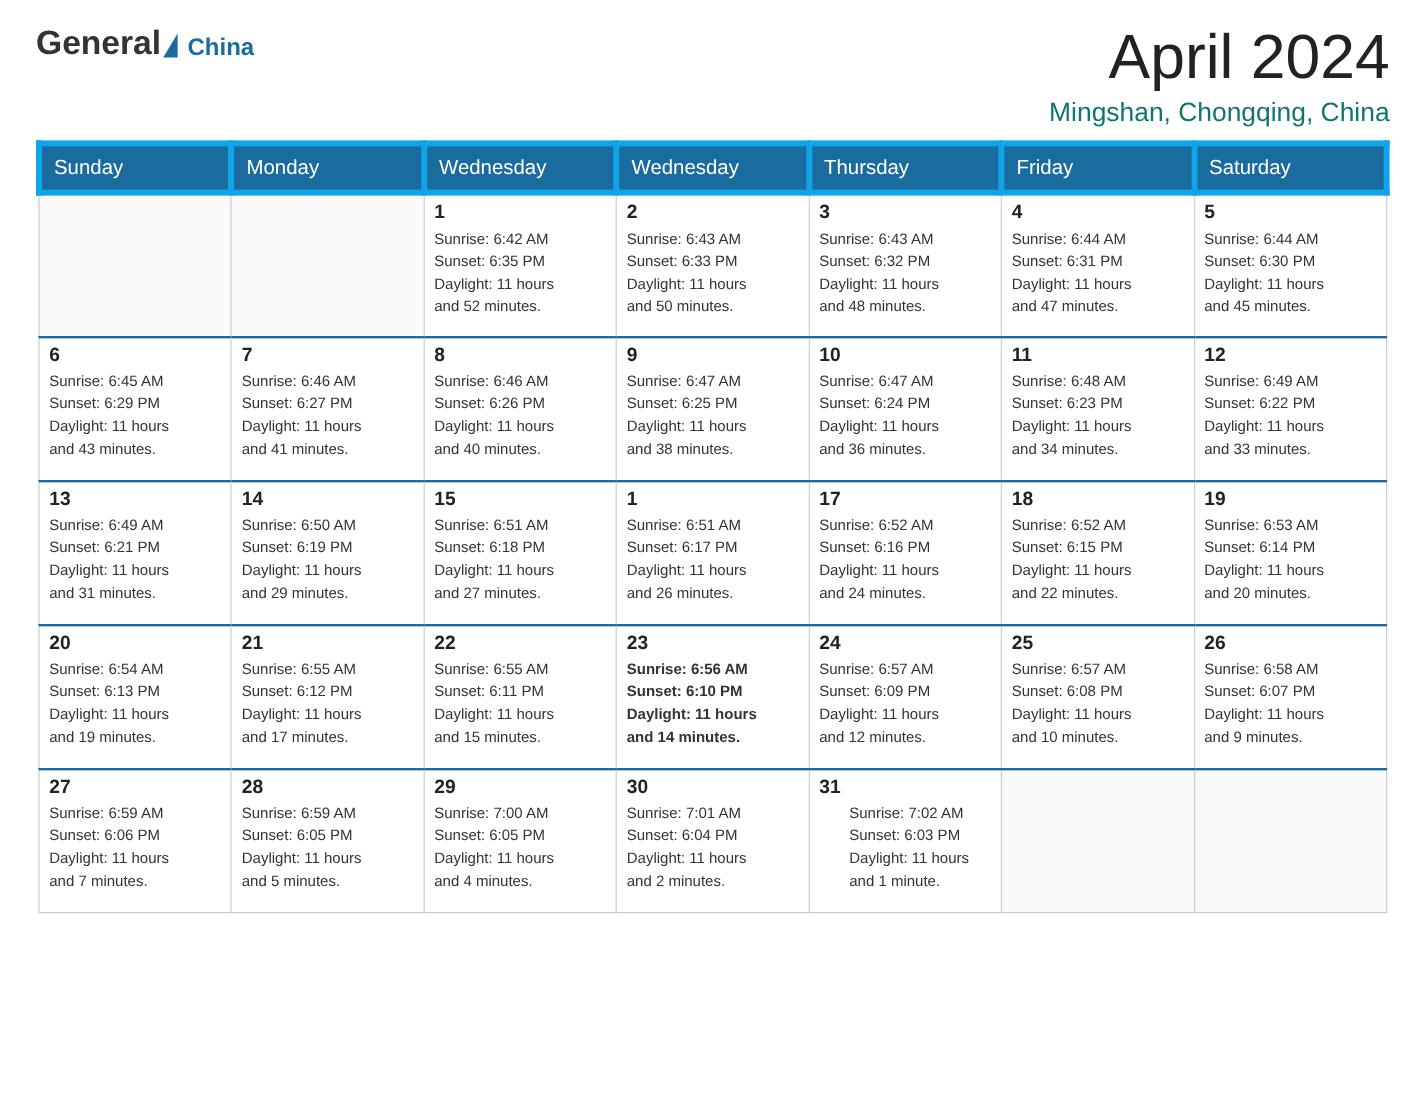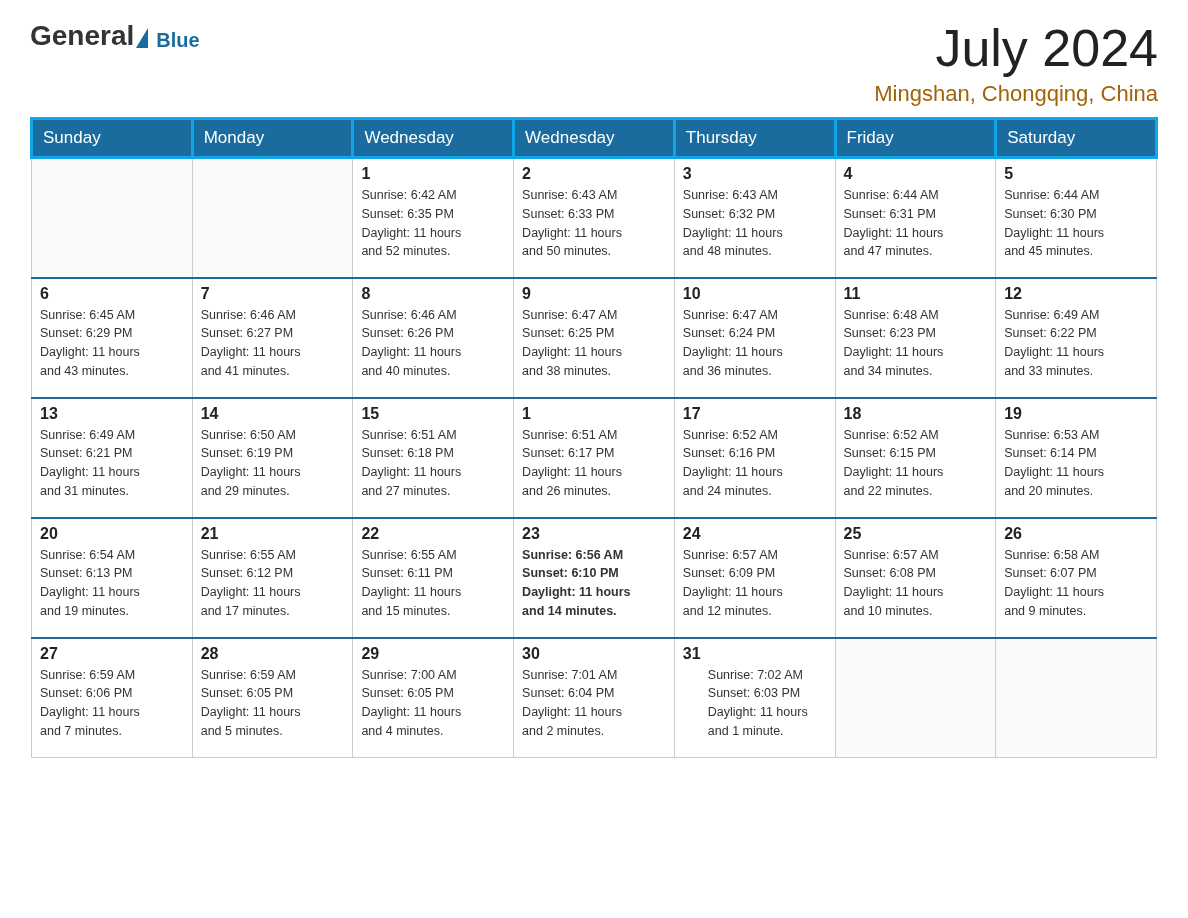--- a/index.html
+++ b/index.html
@@ -49,37 +49,37 @@
       text-align: right;
     }
     .main-title {
       font-size: 52px;
       font-weight: normal;
       color: #222;
       line-height: 1.1;
     }
     .subtitle {
       font-size: 22px;
-      color: #a16207;
+      color: #0f766e;
       margin-top: 4px;
       text-align: right;
     }
     .calendar {
       width: 100%;
       border-collapse: collapse;
       margin-top: 8px;
     }
     .calendar th {
       background-color: #1a6b9e;
       color: #fff;
       font-size: 17px;
       font-weight: normal;
       padding: 8px 10px;
       text-align: left;
-      border: 3px solid #0ea5e9;
+      border: 5px solid #0ea5e9;
     }
     .calendar td {
       vertical-align: top;
       padding: 6px 8px;
       border: 1px solid #ccc;
       font-size: 13px;
       color: #333;
       width: 14.28%;
       min-height: 110px;
       height: 120px;
@@ -105,24 +105,24 @@
   </style>
 </head>
 <body>
 
 <div class="header">
   <div class="logo">
     <div class="logo-text">
       <span class="logo-general">General</span>
       <div class="logo-triangle"></div>
     </div>
-    <span class="logo-blue-line">Blue</span>
+    <span class="logo-blue-line">China</span>
   </div>
   <div class="title-section">
-    <div class="main-title">July 2024</div>
+    <div class="main-title">April 2024</div>
     <div class="subtitle">Mingshan, Chongqing, China</div>
   </div>
 </div>
 
 <table class="calendar">
   <thead>
     <tr>
     <th>Sunday</th>
         <th>Monday</th>
         <th>Wednesday</th>

